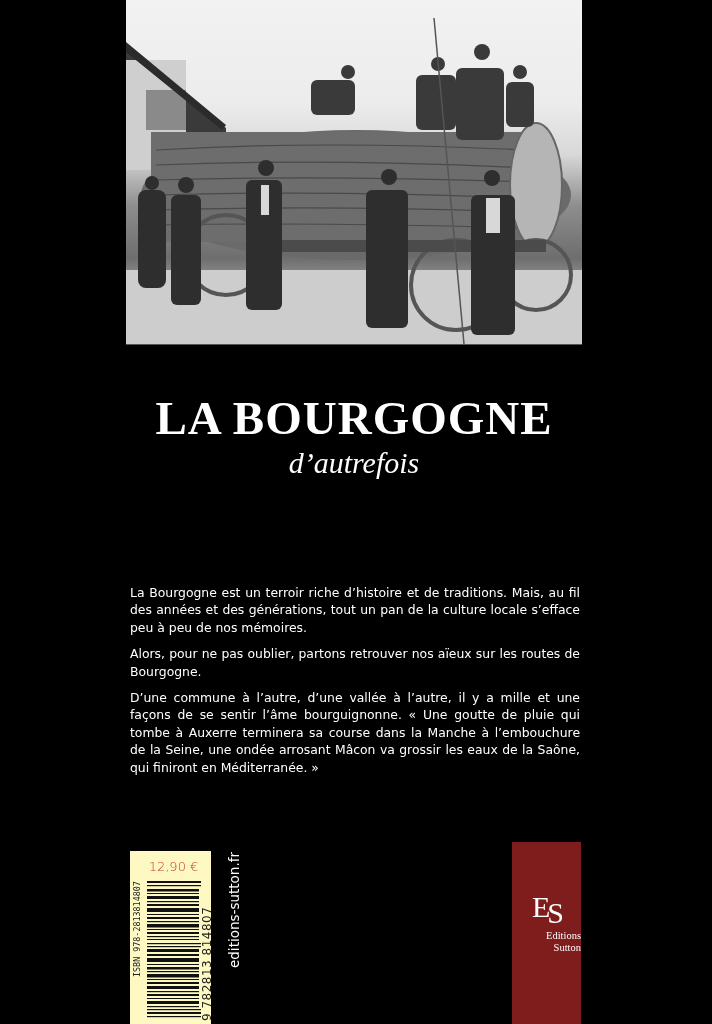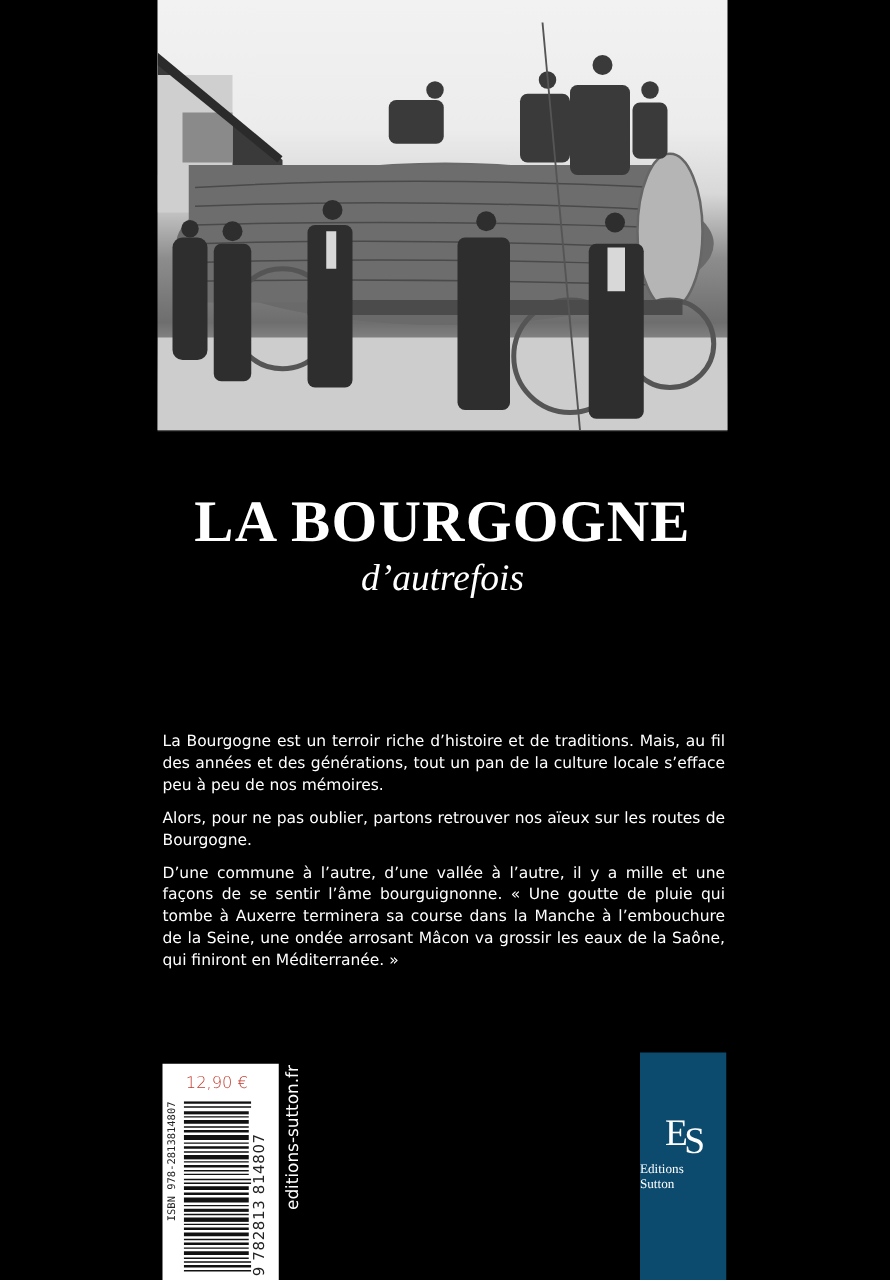--- a/index.html
+++ b/index.html
@@ -25,21 +25,21 @@
     color: #fff; line-height: 34px;
   }
   .body-text {
     position: absolute; left: 130px; top: 540px; width: 450px;
     font-family: "DejaVu Sans", sans-serif; font-size: 12.4px; line-height: 17.4px; color: #fff;
     text-align: justify;
     margin-top: 44px;
   }
   .body-text p { margin: 0 0 9px 0; }
   .barcode-box {
-    position: absolute; left: 130px; top: 851px; width: 93px; height: 173px; background: #ffffff;
+    position: absolute; left: 130px; top: 851px; width: 81px; height: 173px; background: #fef9c3;
   }
   .price {
     position: absolute; left: 0; top: 8px; width: 87px; text-align: center;
     color: #c23a2e; font-family: "DejaVu Sans", sans-serif; font-size: 13px; font-weight: 300;
   }
   .isbn {
     position: absolute; left: 2px; top: 30px; width: 14px; height: 140px;
     writing-mode: vertical-rl; transform: rotate(180deg);
     font-family: "DejaVu Sans Mono", monospace; font-size: 8.4px; color: #222; text-align: right;
     white-space: nowrap;
@@ -51,30 +51,30 @@
     font-family: "DejaVu Sans", sans-serif; font-size: 12px; color: #222; white-space: nowrap;
     letter-spacing: 0.5px;
   }
   .website {
     position: absolute; left: 226px; top: 852px; width: 30px; height: 140px;
     writing-mode: vertical-rl; transform: rotate(180deg);
     font-family: "DejaVu Sans", sans-serif; font-size: 13.5px; color: #fff; white-space: nowrap;
     text-align: right;
   }
   .publisher-box {
-    position: absolute; left: 512px; top: 842px; width: 69px; height: 182px; background: #0c4a6e;
+    position: absolute; left: 512px; top: 842px; width: 69px; height: 182px; background: #7f1d1d;
   }
   .logo-es {
     position: absolute; left: 0; top: 50px; width: 69px; text-align: center;
     font-family: "Liberation Serif", "DejaVu Serif", serif; font-size: 30px; color: #fff; line-height: 30px;
     letter-spacing: -3px;
   }
   .logo-es .s { position: relative; top: 6px; }
   .logo-name {
-    position: absolute; left: 0; top: 88px; width: 69px; text-align: left;
+    position: absolute; left: 0; top: 88px; width: 69px; text-align: right;
     font-family: "Liberation Serif", "DejaVu Serif", serif; font-size: 10.5px; color: #fff; line-height: 12px;
   }
 </style>
 </head>
 <body>
 
 <div class="photo">
   <svg width="456" height="344" viewBox="0 0 456 344">
 
     <polygon points="0,45 100,128 100,140 0,140" fill="#3a3a3a"></polygon>

